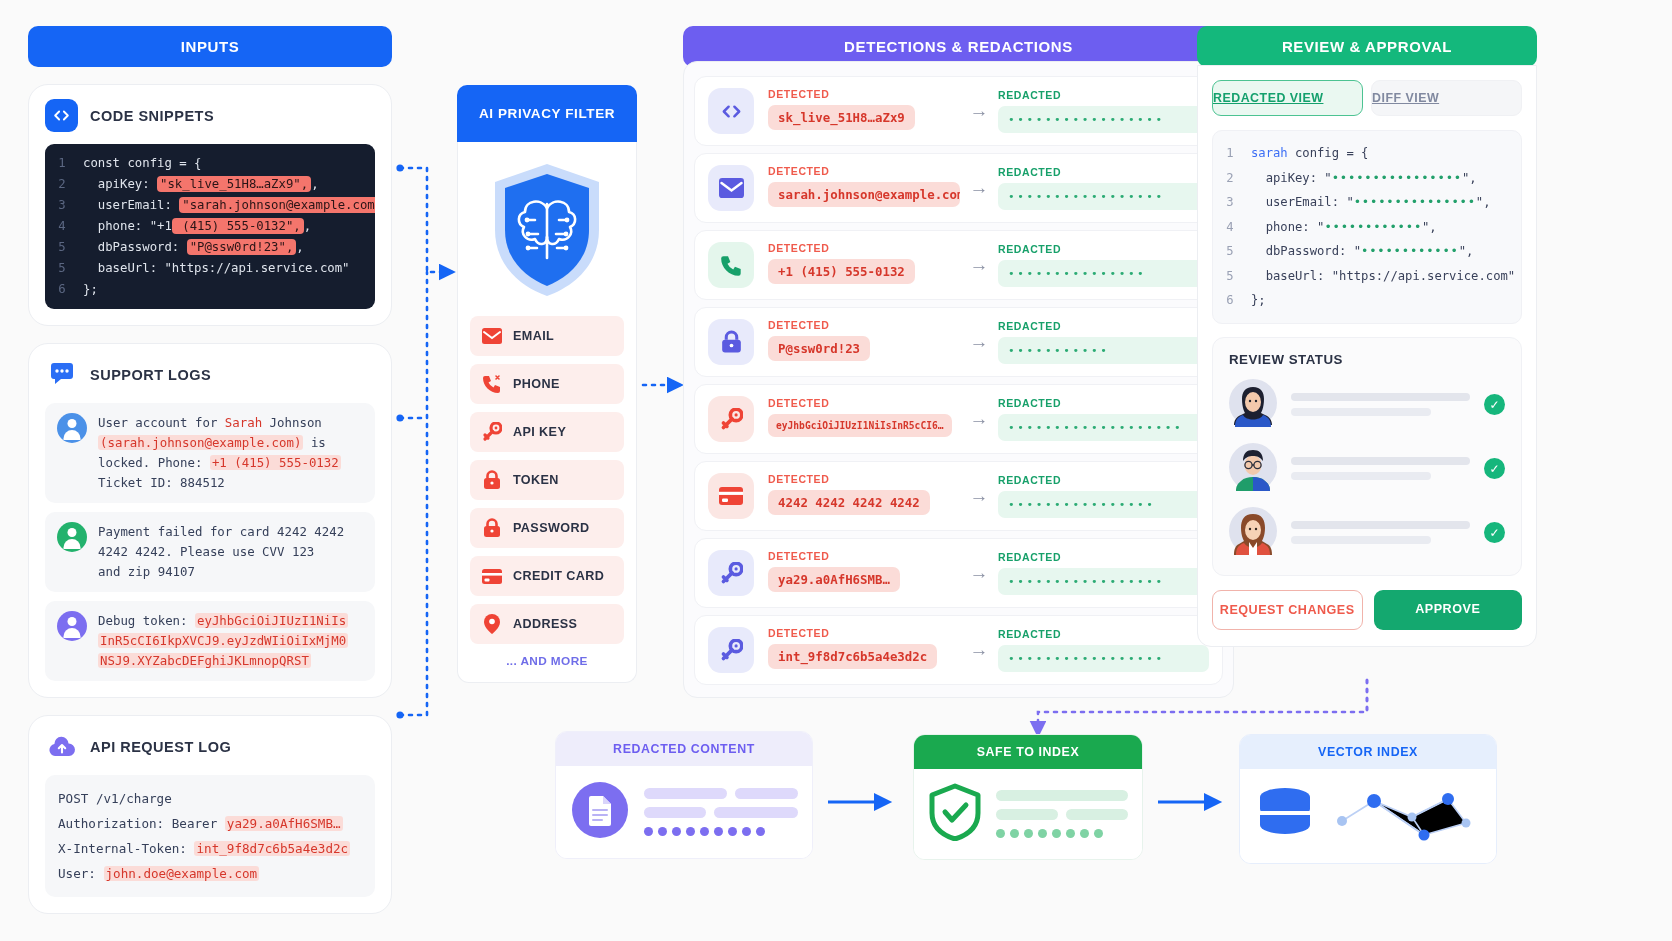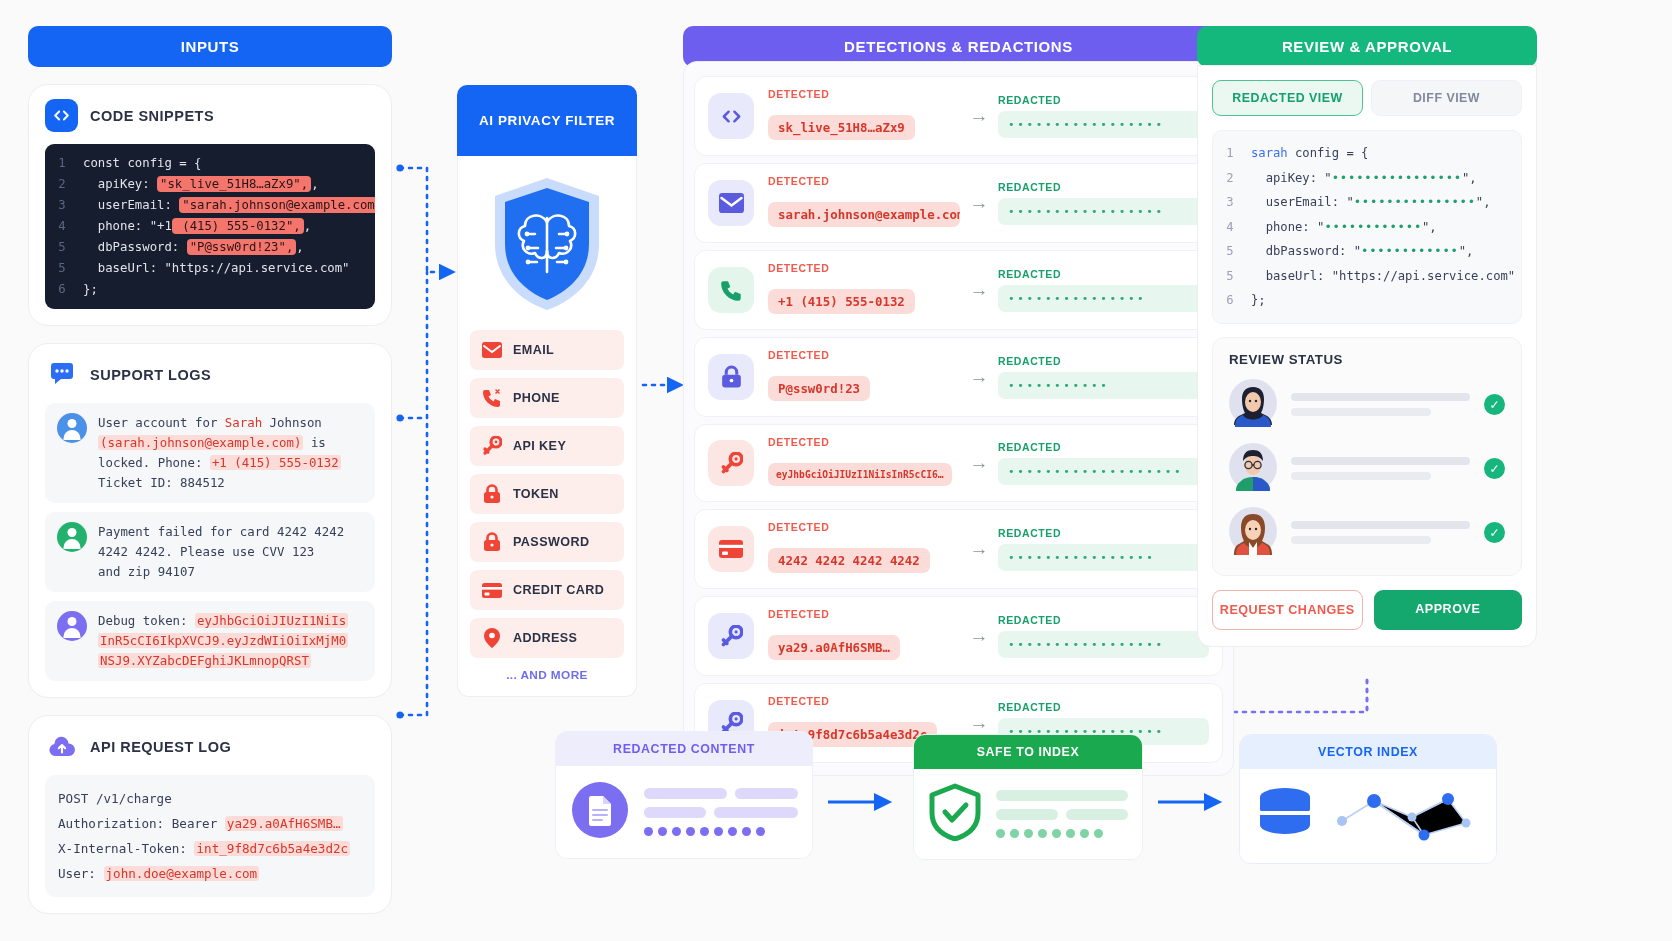--- a/index.html
+++ b/index.html
@@ -68,51 +68,51 @@
   .av-blue { background:#4b91e8; } .av-green { background:#23b26d; } .av-purple { background:#7c6ef0; }
   .log-text { font-family: "DejaVu Sans Mono", monospace; font-size: 12.4px; line-height: 20px; color: #36405a; }
   .pii { background:#fbdcd8; color:#d6372b; border-radius:3px; padding:0 2px; }
   .pii-name { color:#d6372b; }
 
   
   .apilog { background: #f6f7f9; border-radius: 10px; padding: 11px 13px; font-family:"DejaVu Sans Mono", monospace; font-size:12.6px; line-height:25px; color:#36405a; }
 
   
   #filter-col { position:absolute; left:457px; top:85px; width:180px; }
-  #filter-head { background:#1565f5; border-radius:10px 10px 0 0; padding:28px 0; font-size:13.5px; }
+  #filter-head { background:#1565f5; border-radius:10px 10px 0 0; padding:21px 0; font-size:13.5px; }
   #filter-body { background:#fff; border:1px solid #eceef2; border-top:none; border-radius:0 0 12px 12px; padding:12px 12px 14px; }
   .shield-wrap { display:flex; justify-content:center; margin:6px 0 16px; }
   .chip { display:flex; align-items:center; gap:11px; background:#fdeeec; border-radius:8px; padding:10px 12px; margin-bottom:8px; }
   .chip-label { font-size:12.6px; font-weight:bold; color:#2b3245; letter-spacing:.4px; }
   .chip-ico { width:20px; height:20px; flex:none; display:flex; align-items:center; justify-content:center; }
   .andmore { text-align:center; color:#6f6de8; font-size:11.8px; font-weight:bold; letter-spacing:.4px; margin-top:10px; }
 
   
   #det-col { position:absolute; left:683px; top:26px; width:551px; }
   #det-head { background:#6d5ef0; }
   #det-body { background:#fbfbfd; border:1px solid #eceef2; border-radius:14px; margin-top:-6px; padding:14px 10px 12px; }
   .det-row { display:flex; align-items:center; background:#fff; border:1px solid #f0f1f5; border-radius:12px; padding:11px 13px; margin-bottom:7px; }
   .det-row:last-child { margin-bottom:0; }
   .det-ico { width:46px; height:46px; border-radius:13px; flex:none; display:flex; align-items:center; justify-content:center; margin-right:14px; }
   .det-mid { width:192px; flex:none; }
   .det-lab { font-size:10.5px; font-weight:bold; letter-spacing:.6px; margin-bottom:5px; }
   .lab-red { color:#ef5a4c; }
   .lab-green { color:#17a06a; }
-  .val-red { display:inline-block; background:#fbdcd8; color:#d6372b; border-radius:7px; padding:5px 10px; font-family:"DejaVu Sans Mono", monospace; font-size:12.4px; font-weight:bold; max-width:100%; overflow:hidden; white-space:nowrap;margin-top:10px; }
+  .val-red { display:inline-block; background:#fbdcd8; color:#d6372b; border-radius:7px; padding:5px 10px; font-family:"DejaVu Sans Mono", monospace; font-size:12.4px; font-weight:bold; max-width:100%; overflow:hidden; white-space:nowrap; }
   .val-red.tiny { font-size:9.6px; padding:6px 8px; }
   .arrow-gr { color:#8a90a3; font-size:19px; width:38px; text-align:center; flex:none; }
   .det-right { flex:1; }
   .dots-green { background:#e7f7ef; border-radius:7px; padding:7px 10px; color:#2bab74; font-size:11px; letter-spacing:2.6px; font-family:"DejaVu Sans Mono", monospace; overflow:hidden; white-space:nowrap; }
 
   
   #rev-col { position:absolute; left:1197px; top:26px; width:340px; }
   #rev-head { background:#14b87c; }
   #rev-body { background:#fff; border:1px solid #eceef2; border-radius:0 0 14px 14px; margin-top:-2px; padding:14px 14px 16px; }
   .tabs { display:flex; gap:8px; margin-bottom:14px; }
-  .tab { flex:1; text-align:center; font-size:12.4px; font-weight:bold; letter-spacing:.5px; padding:10px 0; border-radius:9px; }
+  .tab { flex:1; text-align:left; font-size:12.4px; font-weight:bold; letter-spacing:.5px; padding:10px 0; border-radius:9px;text-decoration:underline; }
   .tab-on { background:#eaf8f1; border:1px solid #4cc392; color:#14a06d; }
   .tab-off { background:#f5f6f8; border:1px solid #f0f1f4; color:#8189a0; }
   .rev-code { background:#f8f9fb; border:1px solid #f0f1f5; border-radius:10px; padding:10px 4px 10px 0; font-family:"DejaVu Sans Mono", monospace; font-size:12.2px; line-height:24.5px; color:#39415a; overflow:hidden; }
   .rev-code .ln { color:#9aa1b4; }
   .kw { color:#3d6ff5; }
   .gdot { color:#22a06b; letter-spacing:.8px; }
   .status-box { background:#fbfbfc; border:1px solid #f0f1f5; border-radius:12px; padding:14px 16px 16px; margin-top:13px; }
   .status-title { font-size:13.3px; font-weight:bold; color:#2b3245; letter-spacing:.5px; margin-bottom:12px; }
   .rev-row { display:flex; align-items:center; gap:14px; margin-bottom:12px; }
   .rev-row:last-child { margin-bottom:0; }

